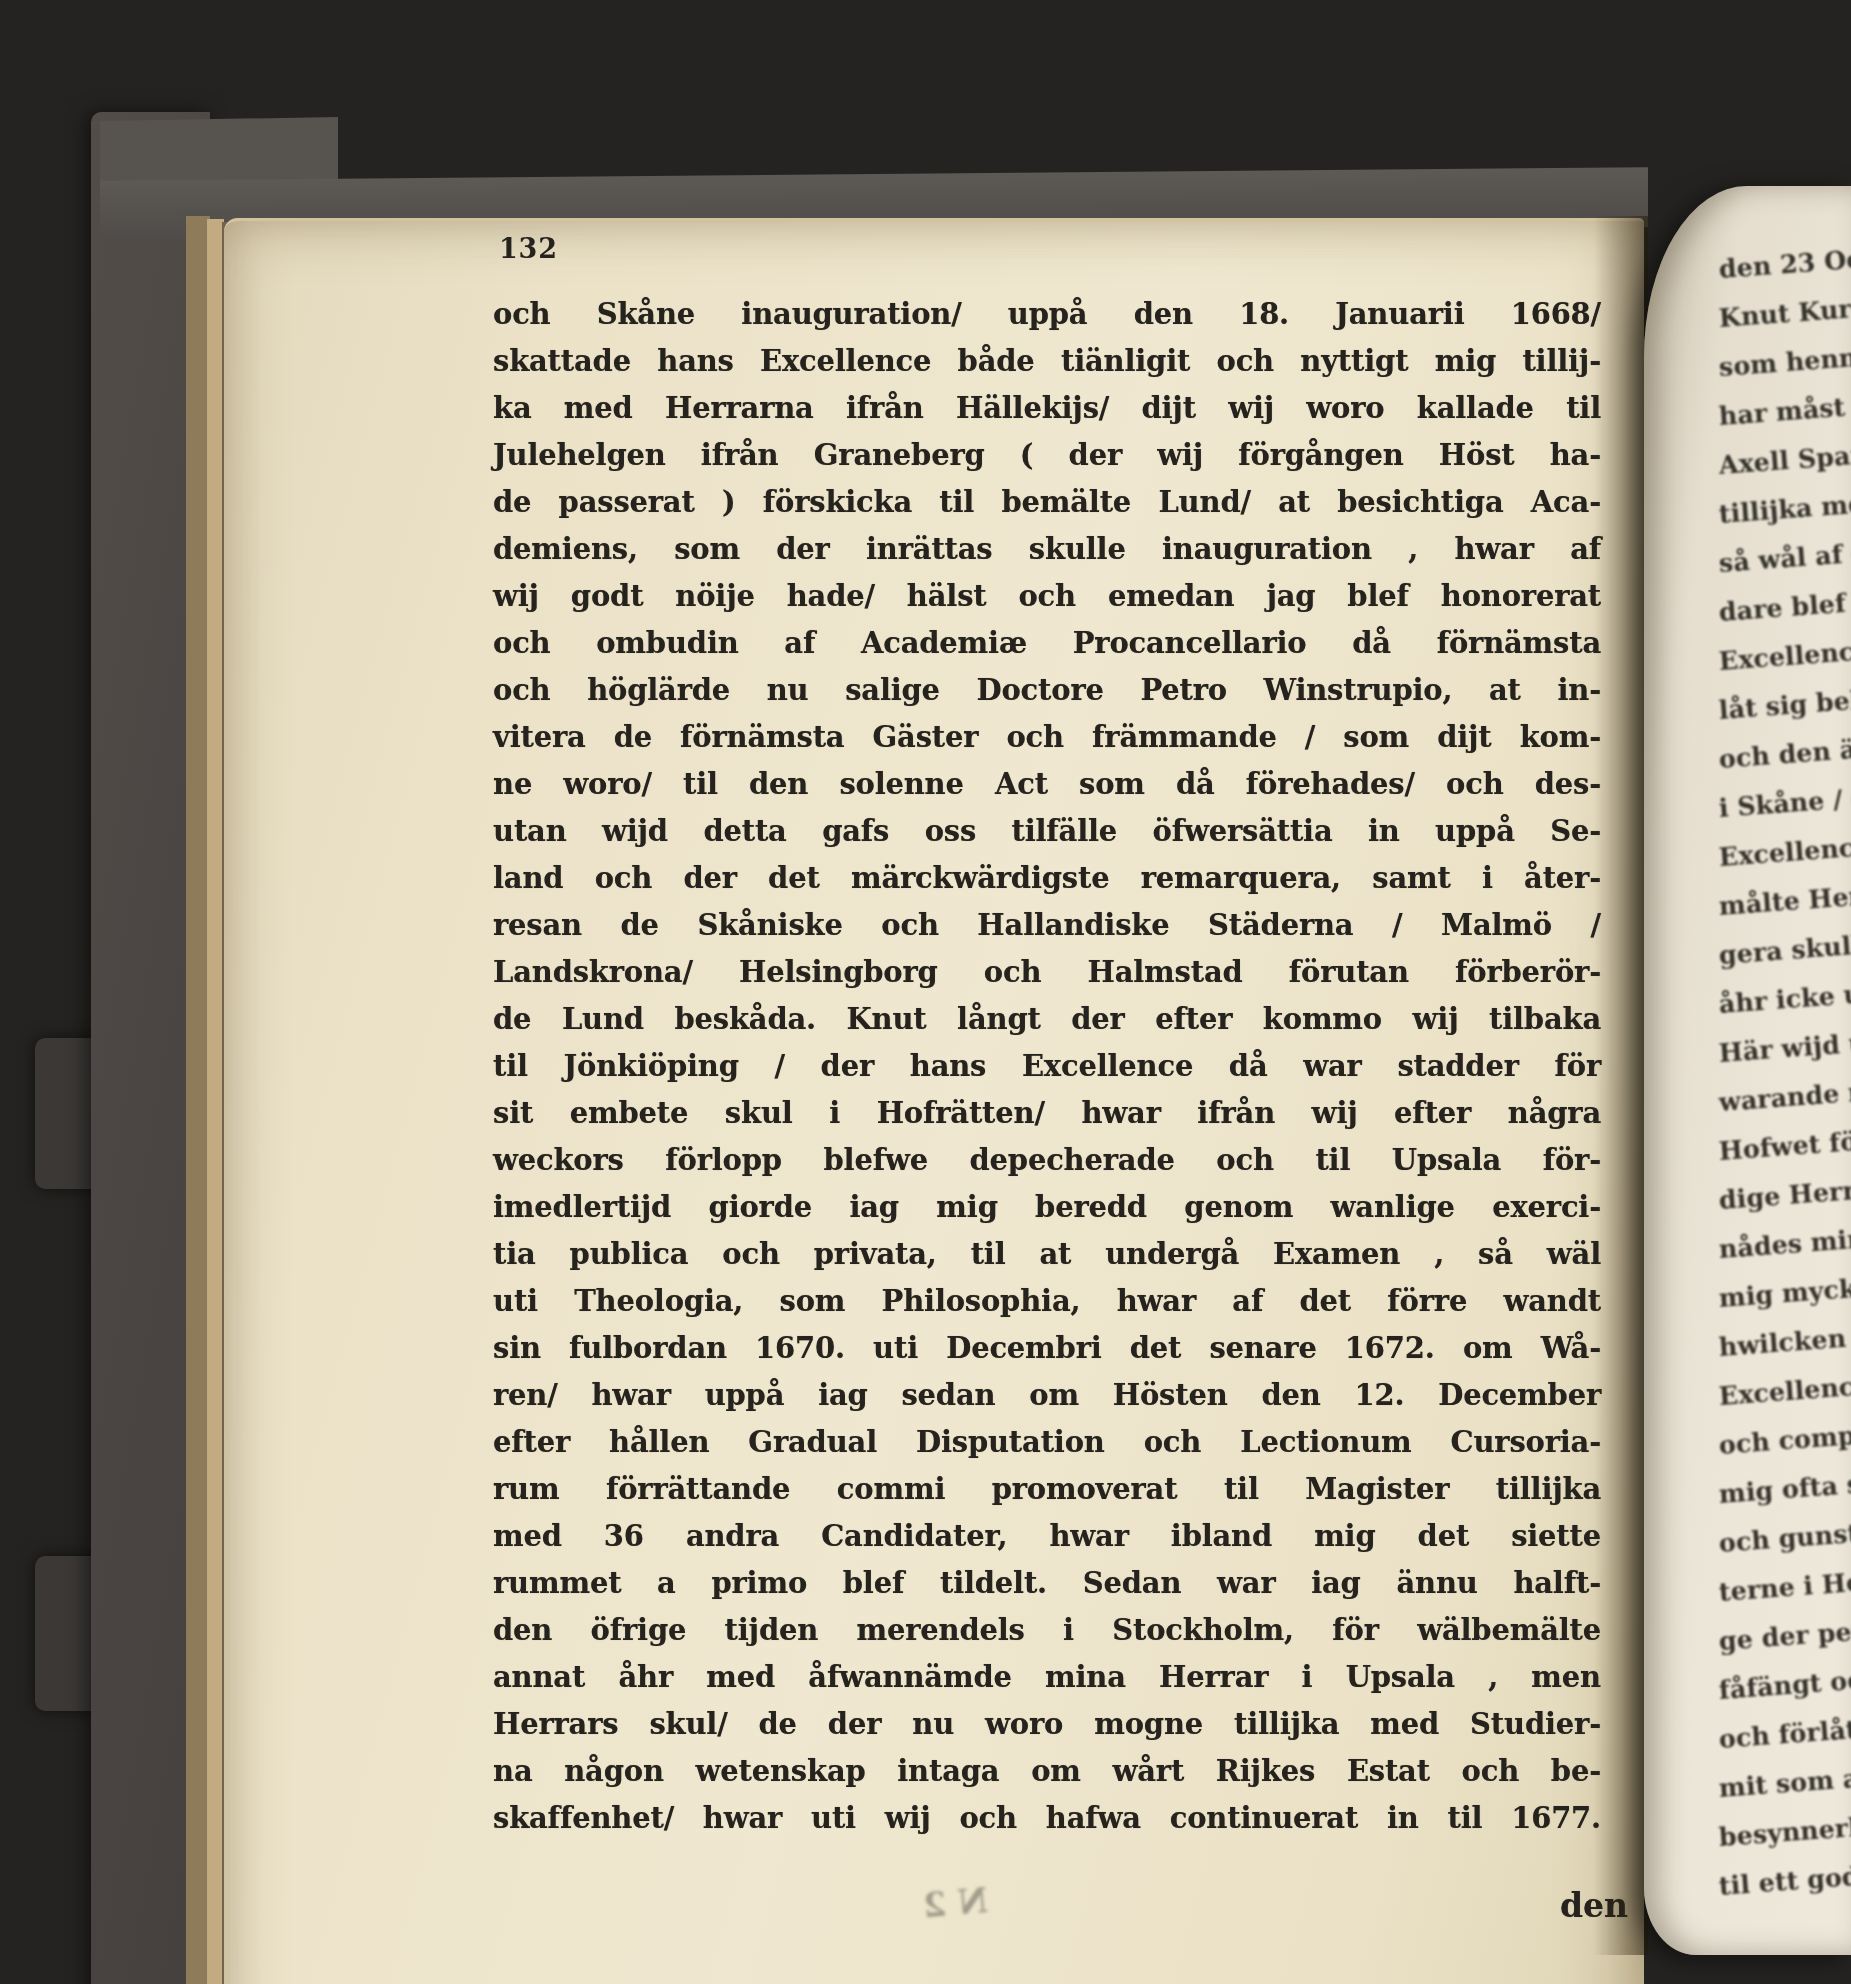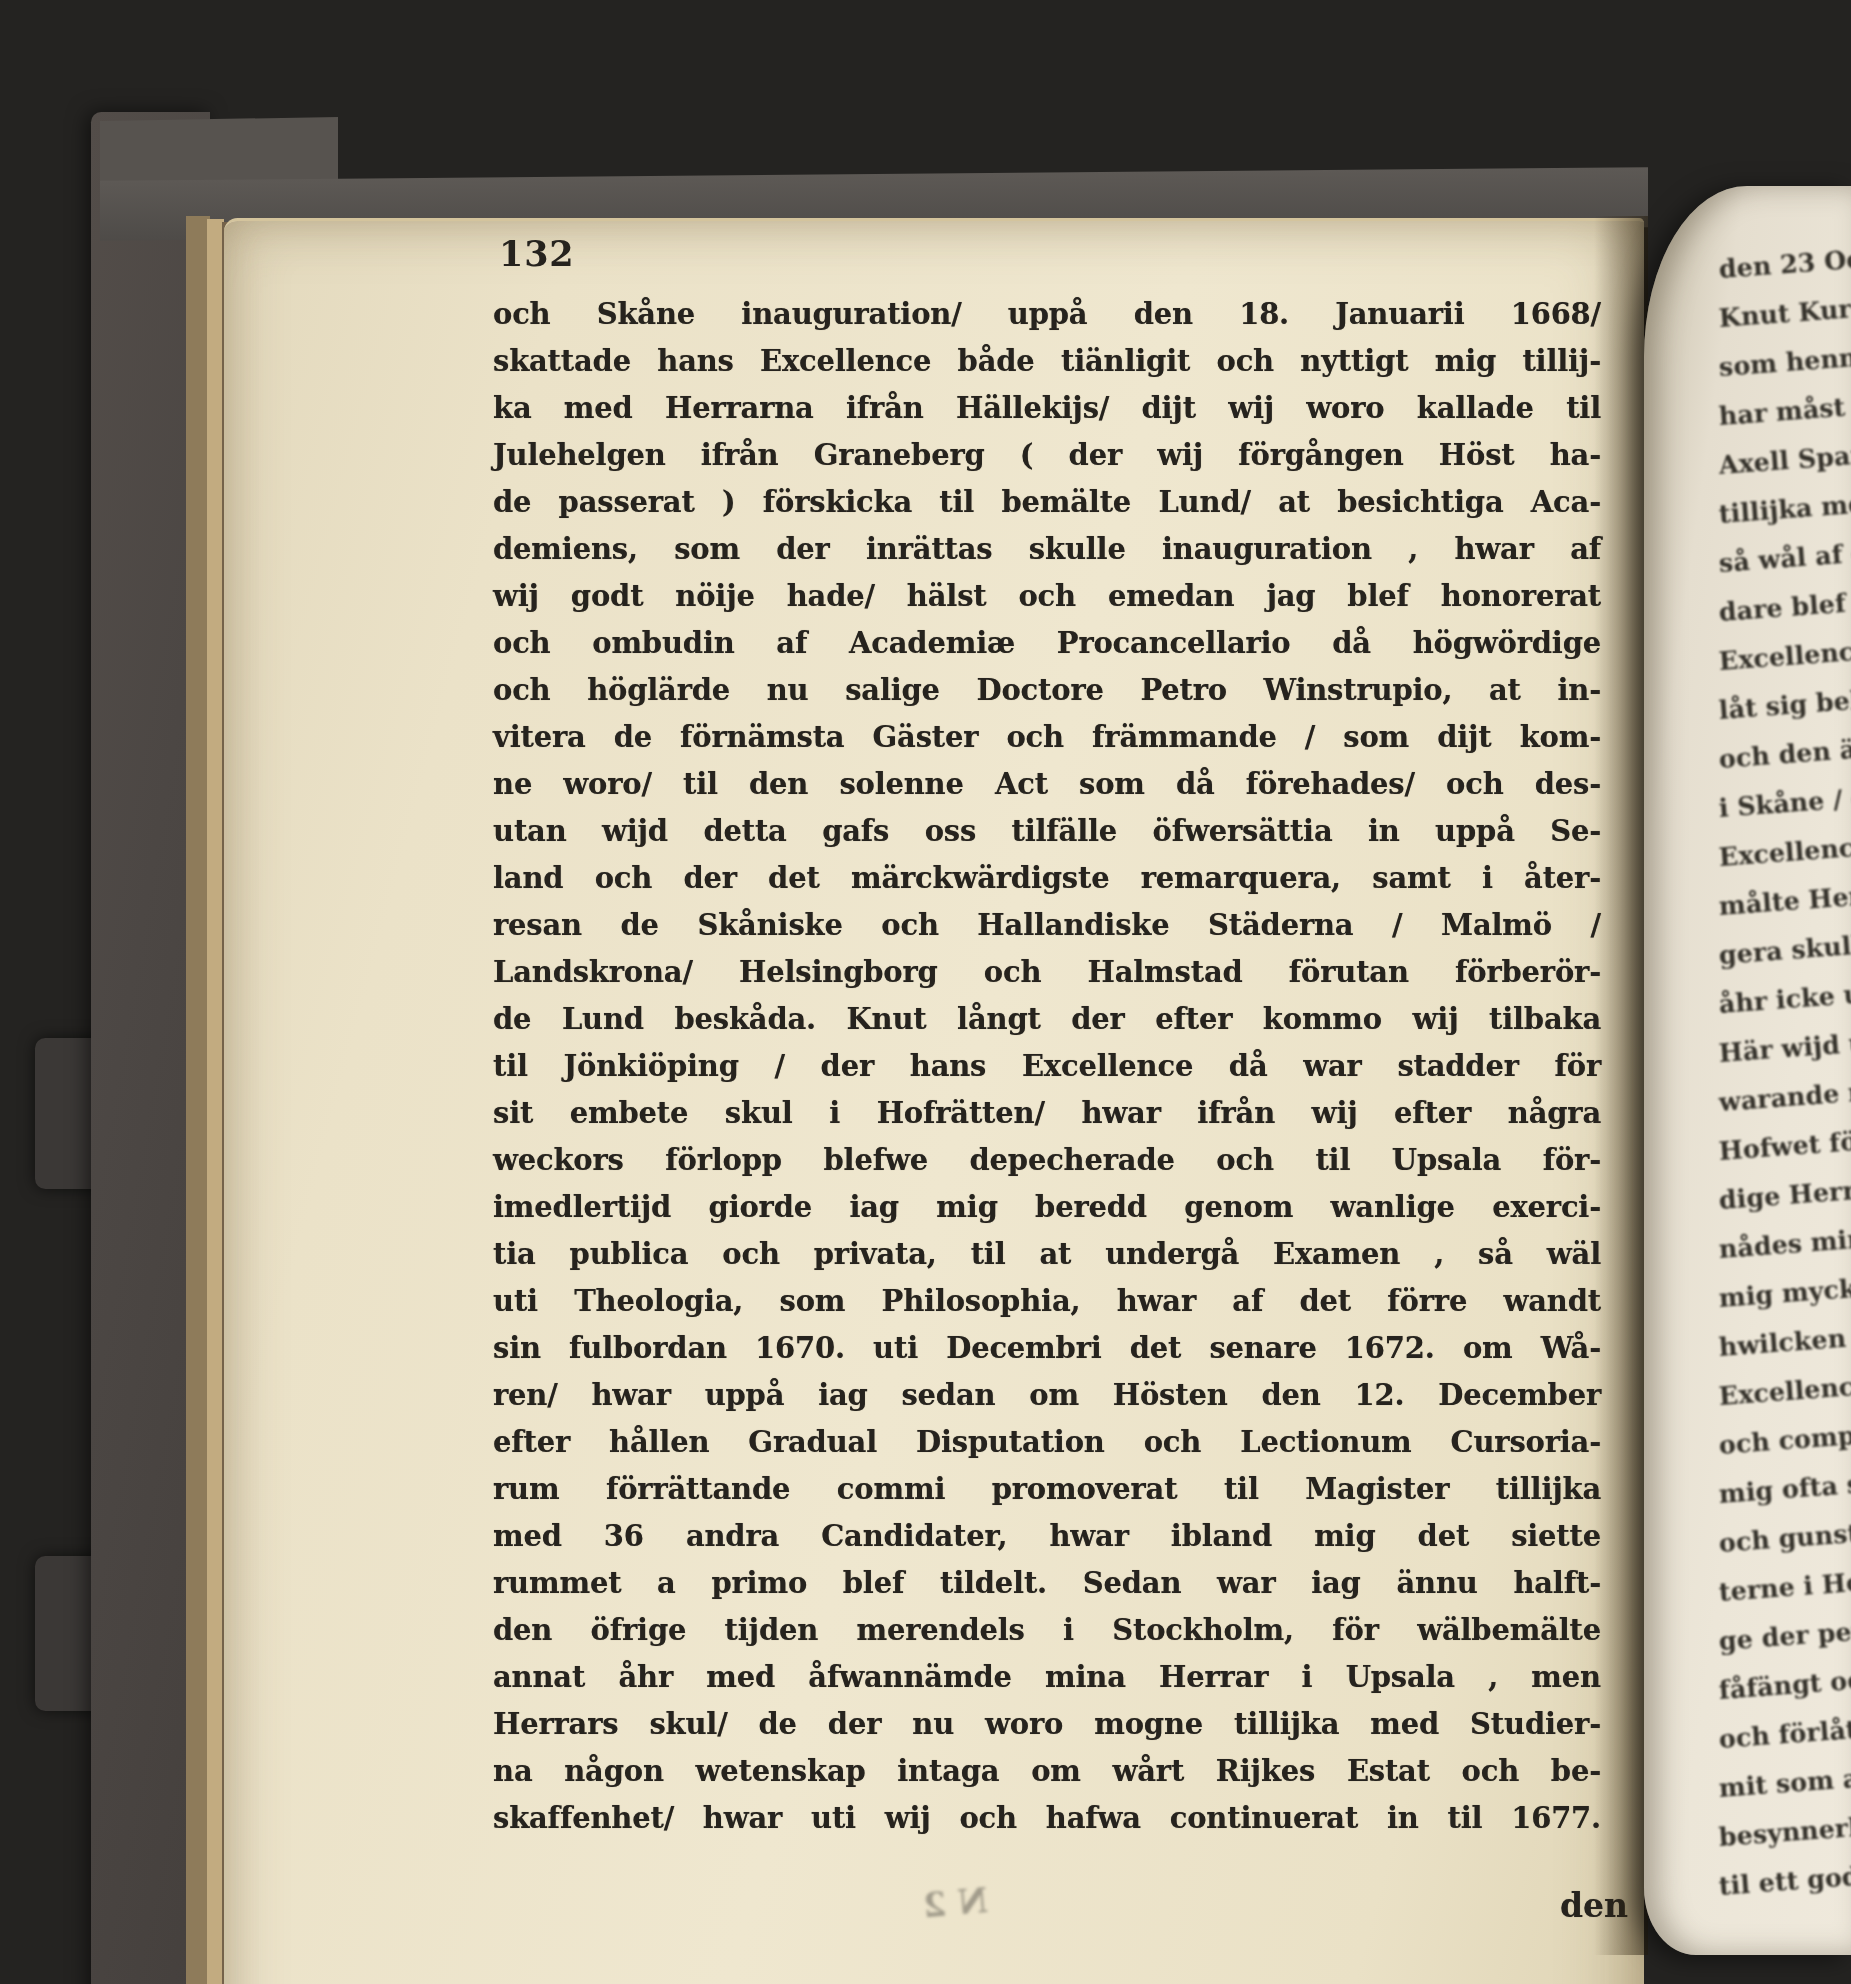--- a/index.html
+++ b/index.html
@@ -43,21 +43,21 @@
     border-top:3.2px solid #d4c49d;
     border-bottom:5.6px solid #a78f68;
     box-shadow:
       inset -28px 0 60px rgba(110,90,50,.28),
       inset 22px 0 48px rgba(110,90,50,.16),
       inset 0 -16px 36px rgba(120,100,60,.18),
       0 6.4px 0 rgba(90,75,50,.8);
   }
   .page-number{
     position:absolute;left:499px;top:233px;
-    font-size:35px;font-weight:bold;color:#26231e;letter-spacing:0.8px;
+    font-size:27px;font-weight:bold;color:#26231e;letter-spacing:0.8px;
   }
   .text-block{
     position:absolute;left:493px;top:291px;width:1108px;
     color:#26231e;
   }
   .line{
     height:47px;
     font-size:29px;font-weight:bold;line-height:47px;
     letter-spacing:-0.2px;
     text-align:justify;text-align-last:justify;text-justify:inter-word;
@@ -119,21 +119,21 @@
   <div class="page-number">132</div>
 
   <div class="text-block">
       <div class="line">och Skåne inauguration/ uppå den 18. Januarii 1668/</div>
       <div class="line">skattade hans Excellence både tiänligit och nyttigt mig tillij-</div>
       <div class="line">ka med Herrarna ifrån Hällekijs/ dijt wij woro kallade til</div>
       <div class="line">Julehelgen ifrån Graneberg ( der wij förgången Höst ha-</div>
       <div class="line">de passerat ) förskicka til bemälte Lund/ at besichtiga Aca-</div>
       <div class="line">demiens, som der inrättas skulle inauguration , hwar af</div>
       <div class="line">wij godt nöije hade/ hälst och emedan jag blef honorerat</div>
-      <div class="line">och ombudin af Academiæ Procancellario då högwördige</div>
+      <div class="line">och ombudin af Academiæ Procancellario då förnämsta</div>
       <div class="line">och höglärde nu salige Doctore Petro Winstrupio, at in-</div>
       <div class="line">vitera de förnämsta Gäster och främmande / som dijt kom-</div>
       <div class="line">ne woro/ til den solenne Act som då förehades/ och des-</div>
       <div class="line">utan wijd detta gafs oss tilfälle öfwersättia in uppå Se-</div>
       <div class="line">land och der det märckwärdigste remarquera, samt i åter-</div>
       <div class="line">resan de Skåniske och Hallandiske Städerna / Malmö /</div>
       <div class="line">Landskrona/ Helsingborg och Halmstad förutan förberör-</div>
       <div class="line">de Lund beskåda. Knut långt der efter kommo wij tilbaka</div>
       <div class="line">til Jönkiöping / der hans Excellence då war stadder för</div>
       <div class="line">sit embete skul i Hofrätten/ hwar ifrån wij efter några</div>

